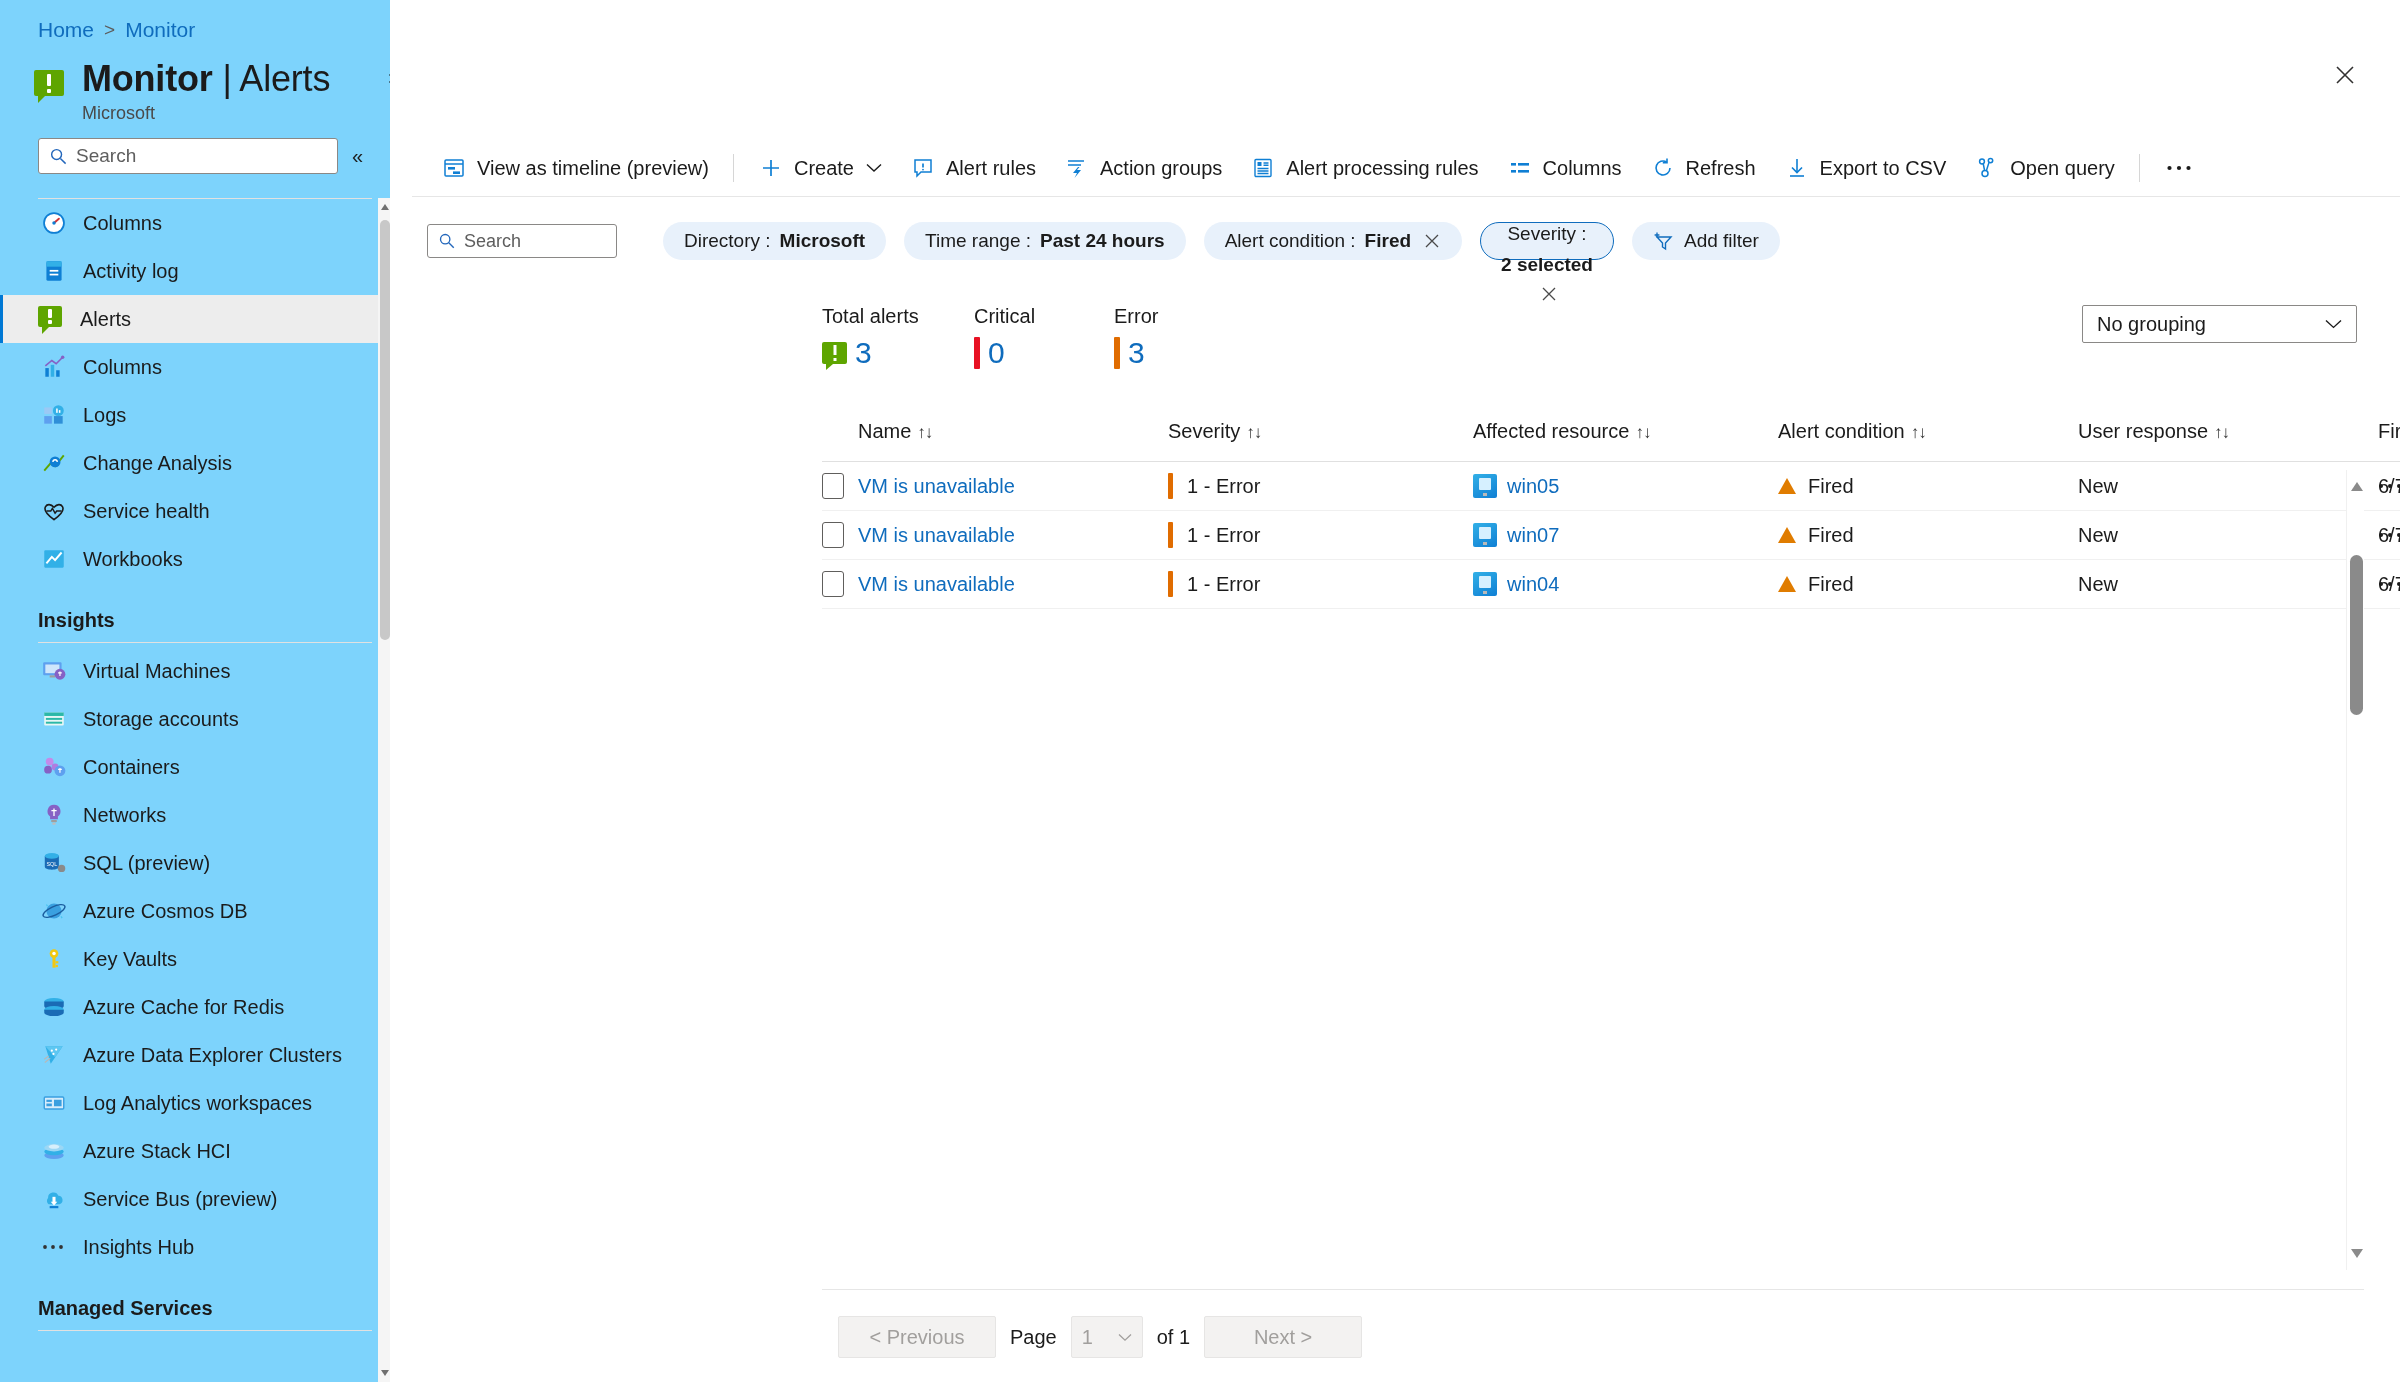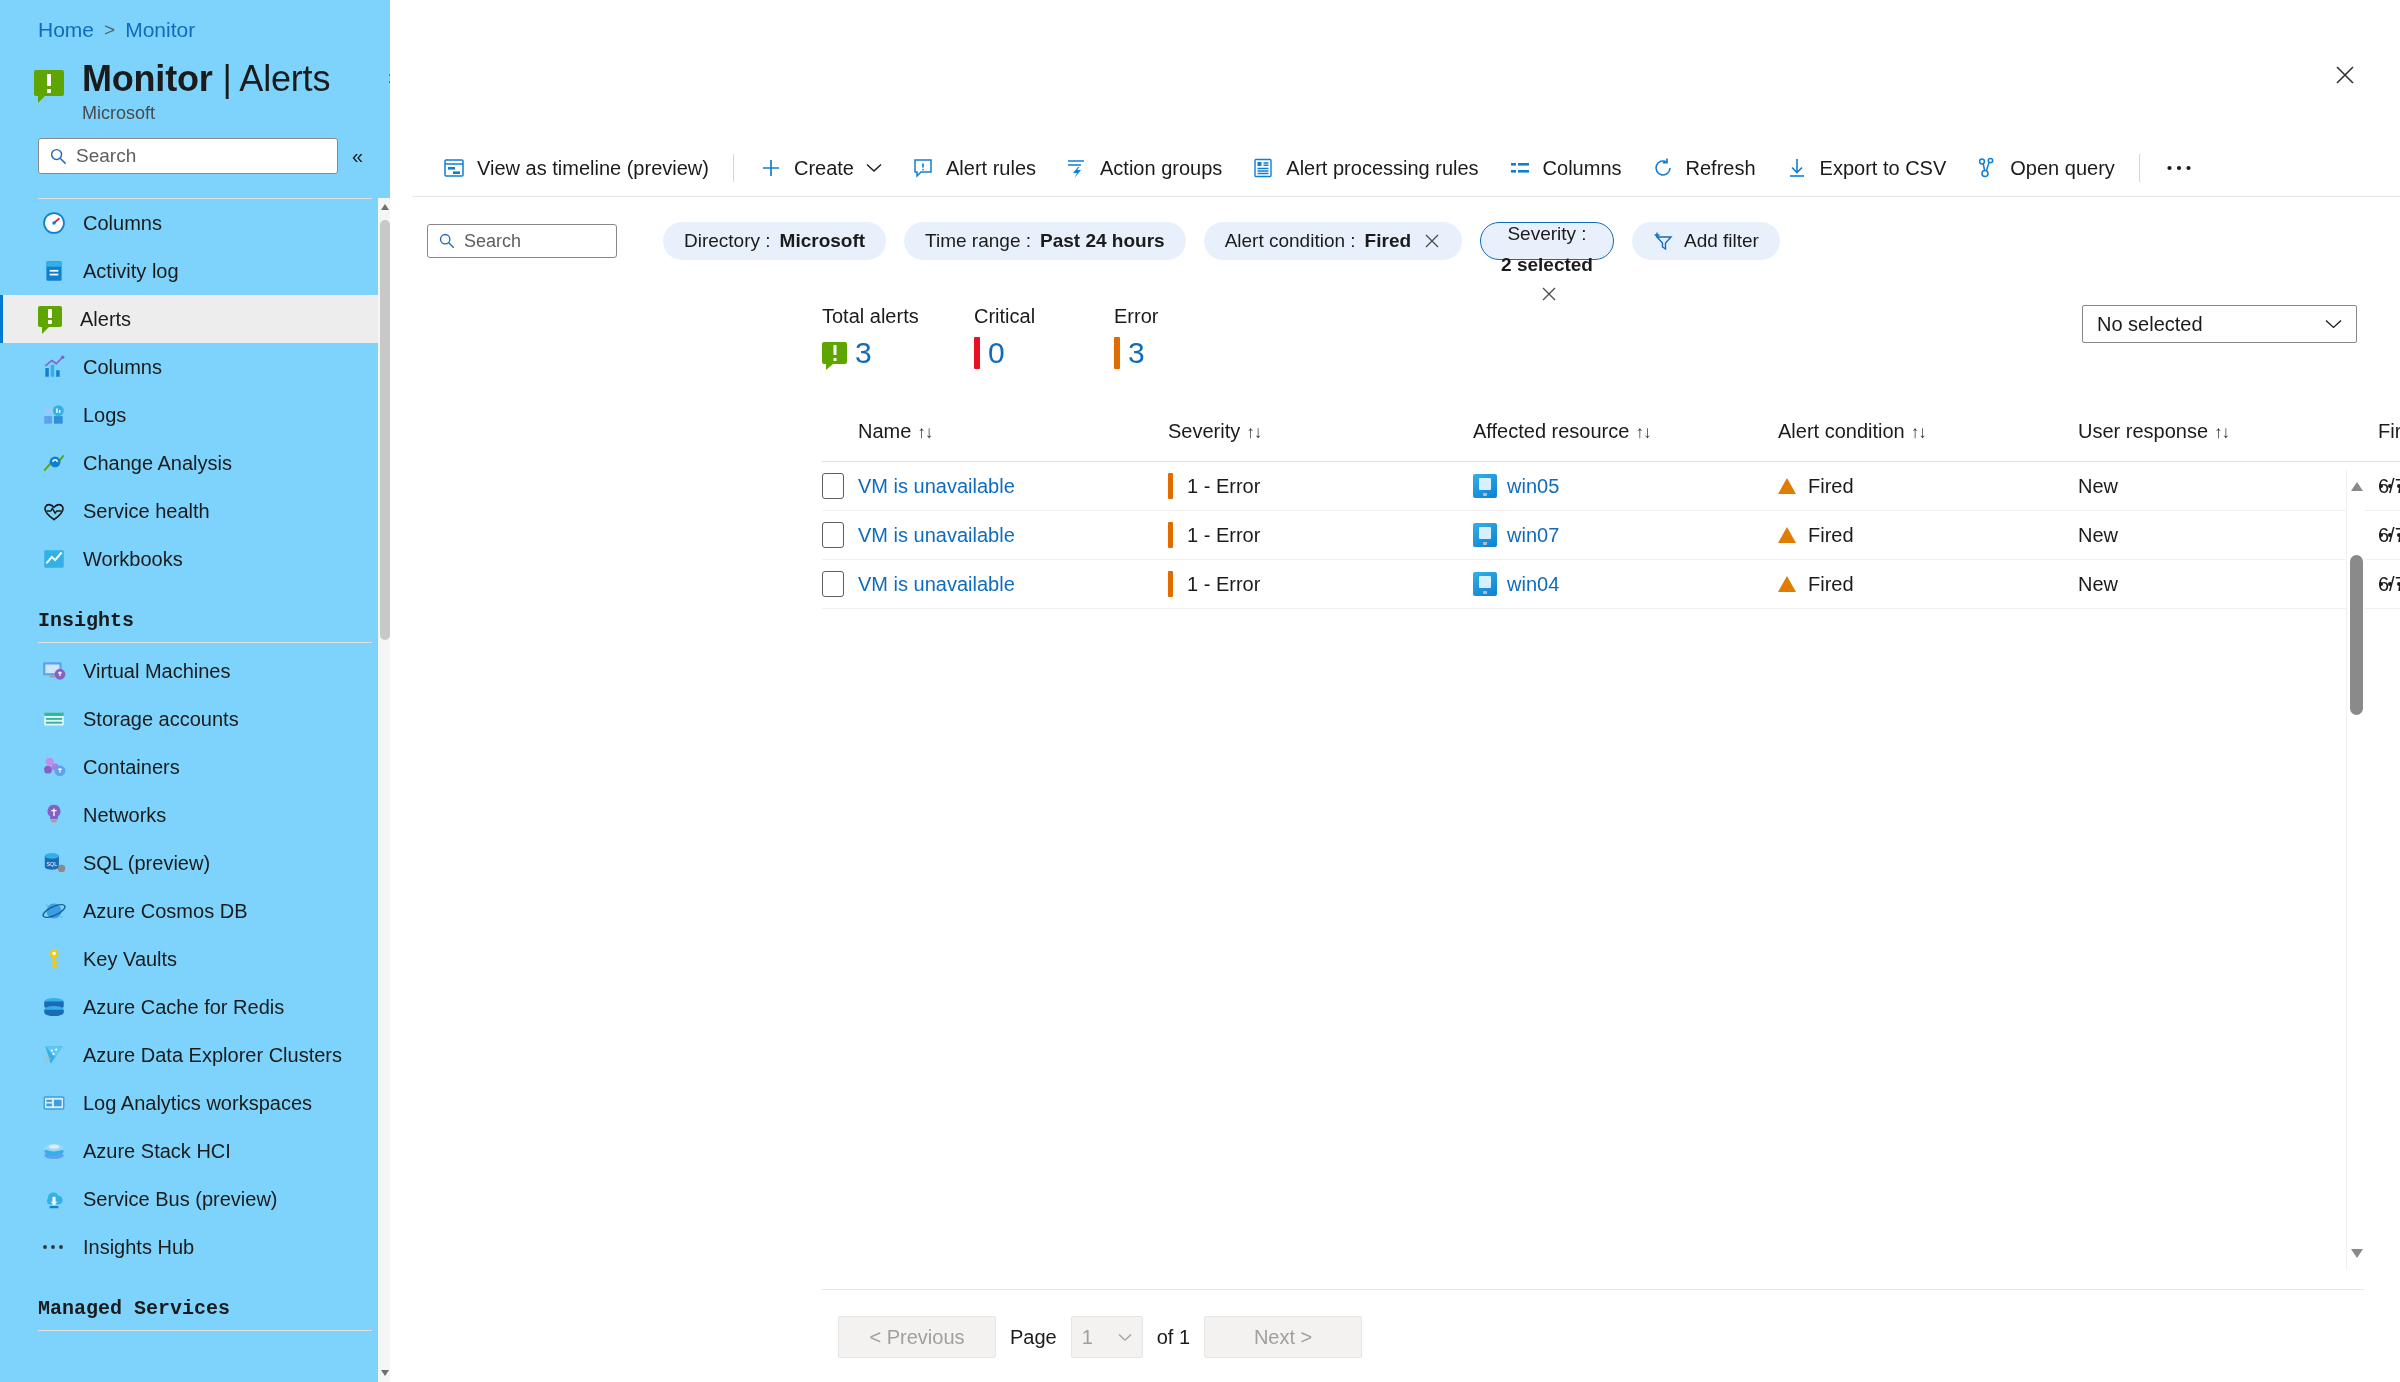--- a/index.html
+++ b/index.html
@@ -103,21 +103,20 @@
     border-left: 3px solid transparent;
   }
   .nav-item.selected {
     background: #ededed; border-left: 3px solid #0078d4;
     padding-left: 35px;
   }
   .nav-ico { width: 26px; height: 26px; flex: 0 0 26px; position: relative; }
   .nav-group {
     font-size: 20px; font-weight: 700; color: #1b1b1b;
     padding: 26px 0 10px 38px;
-    font-family: Liberation Mono, monospace;
   }
   .nav-group-rule { height: 1px; background: #e1e1e1; margin: 0 18px 4px 38px; }
 
   .side-scrollbar {
     position: absolute; top: 198px; left: 378px;
     width: 14px; height: 1184px;
     background: #f5f5f5;
   }
   .side-scrollbar .thumb {
     position: absolute; top: 22px; left: 2px;
@@ -788,21 +787,21 @@
           <svg width="22" height="22" viewBox="0 0 22 22" fill="none" stroke="#0f6cbd" stroke-width="1.4">
               <path d="M4 7 H18 L12.5 13 V19 L9.5 17 V13 Z"></path>
               <path d="M4 2.5 V7.5 M1.6 5 H6.4" stroke-width="1.3"></path>
             </svg>
         </span>
         <span>Add filter</span>
       </div>
     </div>
 
     <div class="grouping-select">
-      <span>No selected</span>
+      <span>No grouping</span>
       <span class="chev">
         <svg width="17" height="10" viewBox="0 0 17 10" stroke="#1b1b1b" stroke-width="1.4" fill="none">
             <path d="M1 1.5 L8.5 8.4 L16 1.5"></path>
           </svg>
       </span>
     </div>
 
     <div class="summary">
       <div class="sum-cell">
         <div class="sum-label">Total alerts</div>

